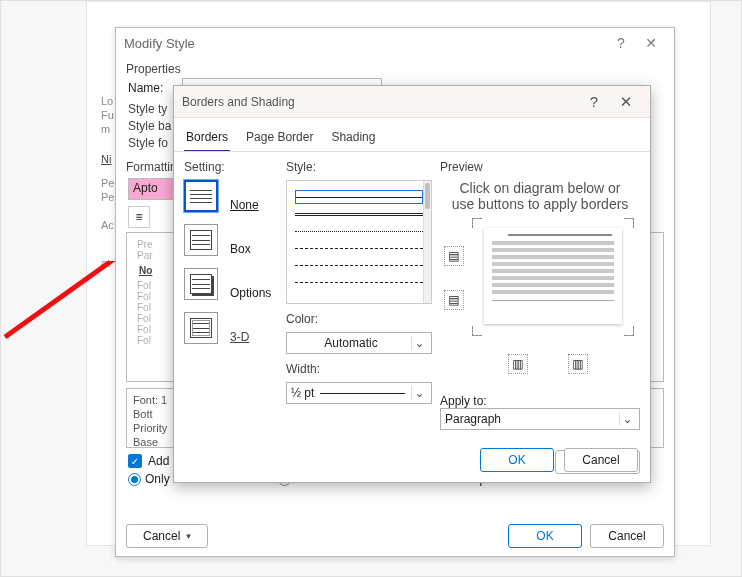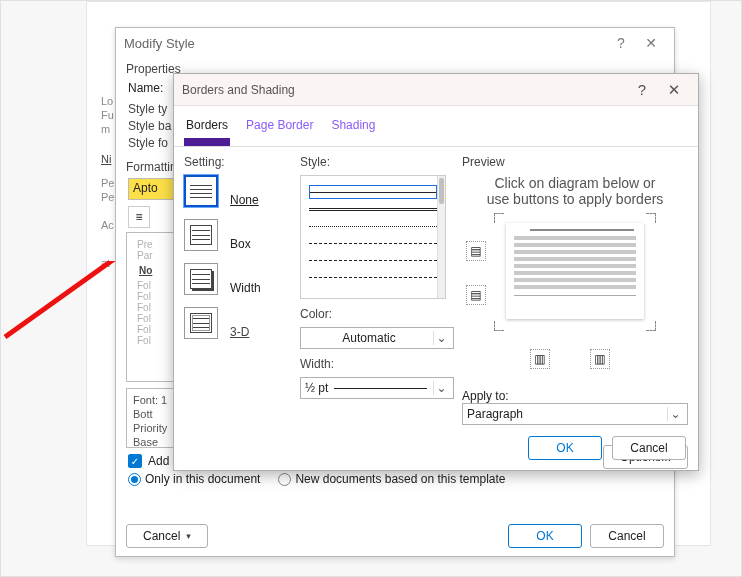--- a/index.html
+++ b/index.html
@@ -55,21 +55,21 @@
     padding: 4px 10px 0 10px;
   }
   .md-label-row { margin: 3px 0 3px 12px; font-size: 12px; color: #444; }
   .md-name-row { display:flex; align-items:center; margin:2px 0 4px 12px;}
   .md-name-row .lbl { width: 54px; }
   .md-name-row input {
     flex: 0 0 200px; height: 20px; border:1px solid #bbb; padding:2px 4px;
   }
   .md-input-combo {
     display:inline-block; width: 70px; height: 22px; border:1px solid #bbb;
-    background:#fde047; padding:2px 4px; font-size:12px;
+    background:#f9a8d4; padding:2px 4px; font-size:12px;
   }
   .md-align-box {
     width: 22px; height: 22px; border:1px solid #ccc; display:inline-flex;
     align-items:center; justify-content:center; background:#fff;
   }
   .md-preview-box {
     margin: 4px 10px 6px 10px;
     border: 1px solid #bbb;
     height: 150px;
     padding: 6px 4px;
@@ -108,37 +108,37 @@
     display:inline-flex; align-items:center; justify-content:center;
     height:24px; padding: 0 16px; border:1px solid #b0b0b0; border-radius:3px;
     background:#fff; font-size:12px; color:#222;
   }
   .btn.primary { border:1px solid #0078d4; color:#0078d4; }
   .btn.split::after { content:"▾"; font-size:9px; margin-left:6px; color:#444;}
   .md-footer .spacer{flex:1;}
   
   .bs-dialog {
     position: absolute;
-    left: 172px; top: 72px;
-    width: 526px; height: 398px;
+    left: 172px; top: 84px;
+    width: 478px; height: 398px;
     background: #fff;
     border: 1px solid #aeaeae;
     box-shadow: 0 4px 14px rgba(0,0,0,.3);
   }
   .bs-titlebar {
     height: 32px; display:flex; align-items:center; padding:0 8px;
     background:#faf4f2;
     border-bottom:1px solid #e5e0de;
     color:#555;
   }
   .bs-title { flex:1; font-size:12px; color:#555; }
   .bs-ctl { width:32px; text-align:center; color:#555; font-size:15px; }
   .bs-tabs { display:flex; gap:14px; padding:8px 10px 0 10px; border-bottom:1px solid #ddd;}
-  .bs-tab { padding:4px 2px 6px 2px; font-size:12px; color:#8b5cf6; }
-  .bs-tab.active { color:#222; border-bottom:8px solid #4c1d95; }
+  .bs-tab { padding:4px 2px 6px 2px; font-size:12px; color:#404040; }
+  .bs-tab.active { color:#222; border-bottom:1px solid #4c1d95; }
   .bs-body { display:flex; padding:8px 10px 4px 10px; gap:8px; }
   .bs-col { }
   .bs-lbl { font-size:12px; color:#444; margin-bottom:6px;}
   .setting-row { display:flex; align-items:flex-end; gap:12px; margin-bottom:12px;}
   .setting-icon {
     width:34px;height:32px;border:1px solid #999; display:flex;align-items:center;justify-content:center;background:#fff;
   }
   .setting-icon.selected { border:2px solid #0a53c8; box-shadow:0 0 0 1px #6aa9ff;}
   .setting-row.sel .setting-label { text-decoration: underline; }
   .si-lines { display:flex; flex-direction:column; gap:3px; width:22px;}
@@ -310,21 +310,21 @@
           <span class="setting-label">Box</span>
         </div>
         <div class="setting-row">
           <span class="setting-icon">
             <span class="si-box si-shadow">
                 <span class="si-line"></span>
                 <span class="si-line"></span>
                 <span class="si-line"></span>
               </span>
           </span>
-          <span class="setting-label">Width</span>
+          <span class="setting-label">Options</span>
         </div>
         <div class="setting-row">
           <span class="setting-icon">
             <span class="si-box si-3d">
                 <span class="si-line"></span>
                 <span class="si-line"></span>
                 <span class="si-line"></span>
               </span>
           </span>
           <span class="setting-label u">3-D</span>

